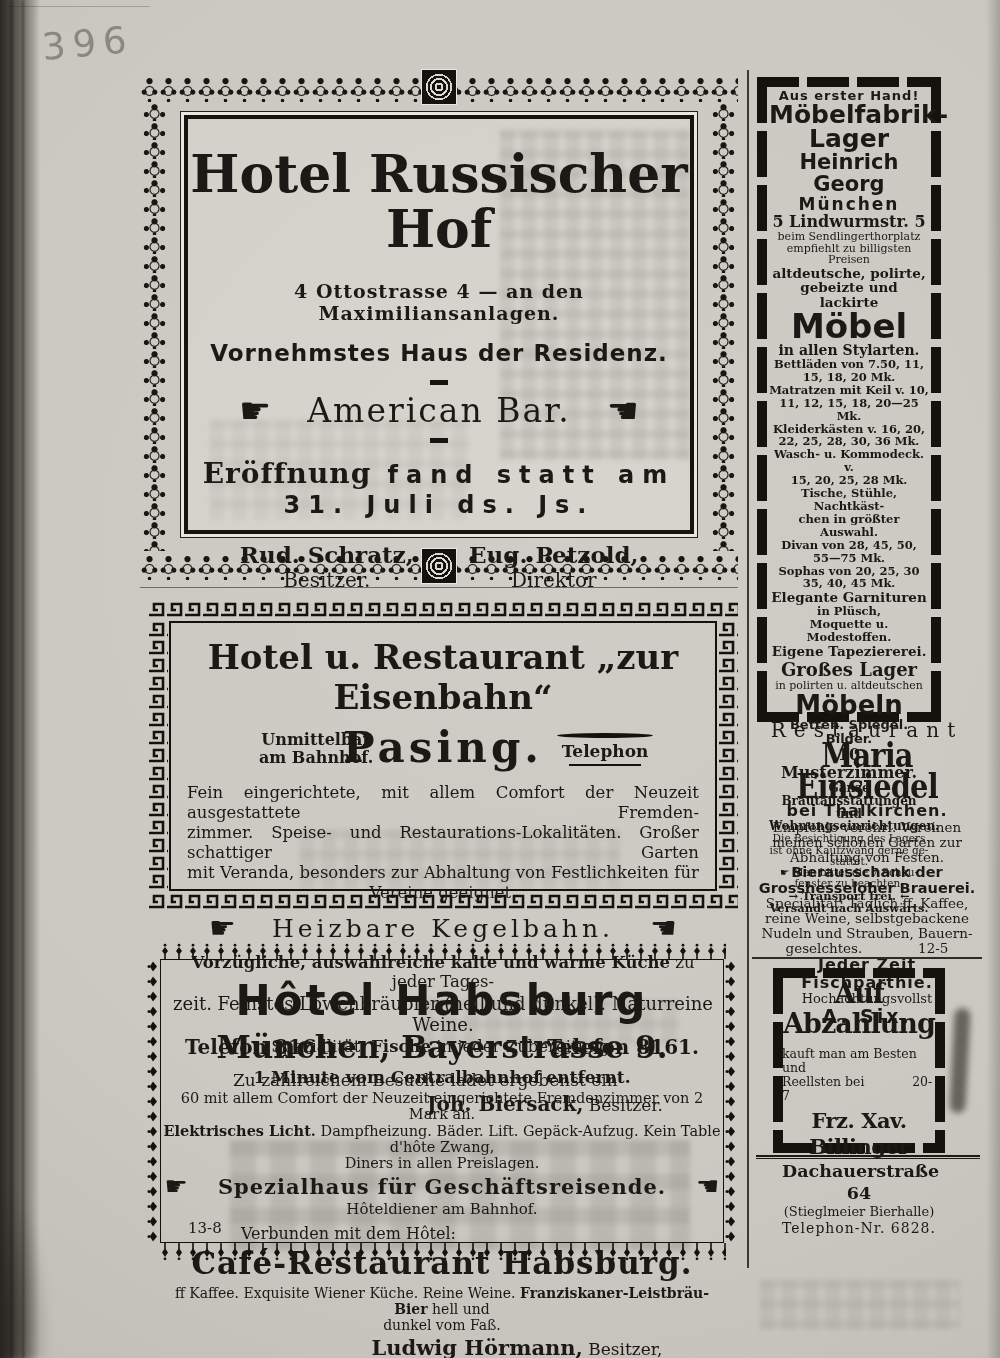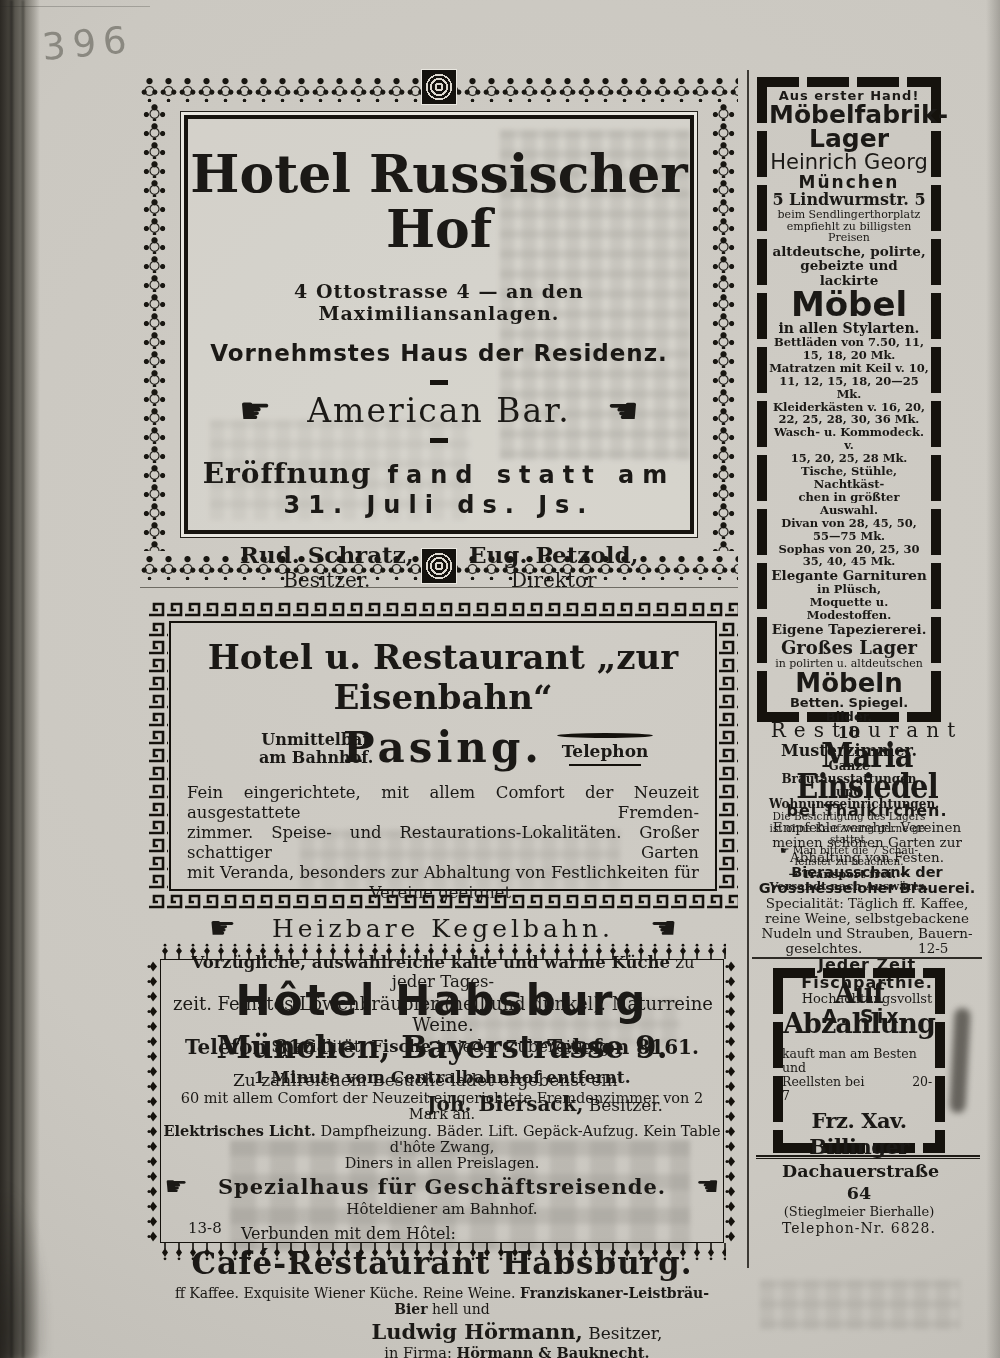--- a/index.html
+++ b/index.html
@@ -137,21 +137,21 @@
   .adr1-content{position:absolute;left:769px;top:88px;width:160px;text-align:center;}
   .adr2-content{position:absolute;left:752px;top:720px;width:230px;text-align:center;}
   .adr3-content{position:absolute;left:782px;top:979px;width:154px;text-align:center;}
   .adr4-content{position:absolute;left:752px;top:1165px;width:232px;text-align:center;}
   .rule2{position:absolute;left:752px;top:957px;width:230px;height:1.5px;background:#2e2b26;}
   .rule3{position:absolute;left:756px;top:1155px;width:224px;height:4px;border-top:2.5px solid #1e1b16;border-bottom:1px solid #1e1b16;}
 
   
   .pre{font-family:"DejaVu Sans",sans-serif;font-weight:700;font-size:13px;letter-spacing:1px;line-height:15px;}
   .h1{font-family:"DejaVu Sans",sans-serif;font-weight:800;font-size:25px;line-height:24px;letter-spacing:0;}
-  .h2{font-family:"DejaVu Sans",sans-serif;font-weight:400;font-size:21px;line-height:22px;}
+  .h2{font-family:"DejaVu Sans",sans-serif;font-weight:700;font-size:21px;line-height:22px;}
   .h3{font-family:"DejaVu Sans",sans-serif;font-weight:700;font-size:17px;line-height:18px;letter-spacing:2px;}
   .h4{font-weight:800;font-size:16px;line-height:18px;}
   .s11{font-size:11px;line-height:11.5px;}
   .b13{font-weight:700;font-size:13.5px;line-height:14.5px;}
   .giant{font-family:"DejaVu Sans",sans-serif;font-weight:800;font-size:34px;line-height:34px;}
   .b14{font-weight:700;font-size:14px;line-height:15px;}
   .p11b{font-weight:700;font-size:11.5px;line-height:12.9px;}
   .sec{font-weight:800;font-size:18px;line-height:20px;margin-top:2px;}
   .r11{font-size:11px;line-height:12px;}
   .giant2{font-family:"DejaVu Sans",sans-serif;font-weight:800;font-size:26px;line-height:26px;}
@@ -323,20 +323,21 @@
       <div class="a3-l4" data-name="diners-line" data-bind="habsburg.line4">Diners in allen Preislagen.</div>
       <div class="a3-spez-row" data-name="spezialhaus-row">
         <span class="hand" style="font-size:26px" data-name="pointing-hand-right-icon" data-bind="icons.hand_right">☛</span>
         <span class="a3-spez" data-name="spezialhaus-label" data-bind="habsburg.spezialhaus">Spezialhaus für Geschäftsreisende.</span>
         <span class="hand" style="font-size:26px" data-name="pointing-hand-left-icon" data-bind="icons.hand_left">☚</span>
       </div>
       <div class="a3-diener" data-name="hotel-servant-line" data-bind="habsburg.diener">Hôteldiener am Bahnhof.</div>
       <div class="a3-verb" data-name="connected-hotel-line" data-bind="habsburg.verbunden">Verbunden mit dem Hôtel:</div>
       <div class="a3-cafe" data-name="cafe-restaurant-title" data-bind="habsburg.cafe">Café-Restaurant Habsburg.</div>
       <div class="a3-l5" data-name="cafe-offers-line"><span data-bind="habsburg.line5_a" data-name="offers-regular">ff Kaffee. Exquisite Wiener Küche. Reine Weine. </span><b data-bind="habsburg.line5_b" data-name="offers-bold">Franziskaner-Leistbräu-Bier</b><span data-bind="habsburg.line5_c" data-name="offers-rest"> hell und</span></div>
+      <div class="a3-l6" data-name="cafe-offers-line-2" data-bind="habsburg.line6">dunkel vom Faß.</div>
       <div class="a3-owner" data-name="owner-signature"><b data-bind="habsburg.owner_name" data-name="owner-name">Ludwig Hörmann,</b><span data-bind="habsburg.owner_role" data-name="owner-role"> Besitzer,</span></div>
       <div class="a3-firma" data-name="firm-line"><span data-bind="habsburg.firma_label" data-name="firm-label">in Firma: </span><b data-bind="habsburg.firma_bold" data-name="firm-name">Hörmann &amp; Bauknecht.</b></div>
     </div>
     <div class="a3-code" data-name="ad-job-code" data-bind="habsburg.code">13-8</div>
   </div>
 
   <div class="divider" data-name="column-divider-rule"></div>
 
   <div class="segframe" style="left:757px;top:77px;width:184px;height:645px;" data-name="ad-moebelfabrik-frame">
     <div class="st" data-name="frame-bar-top"></div>

